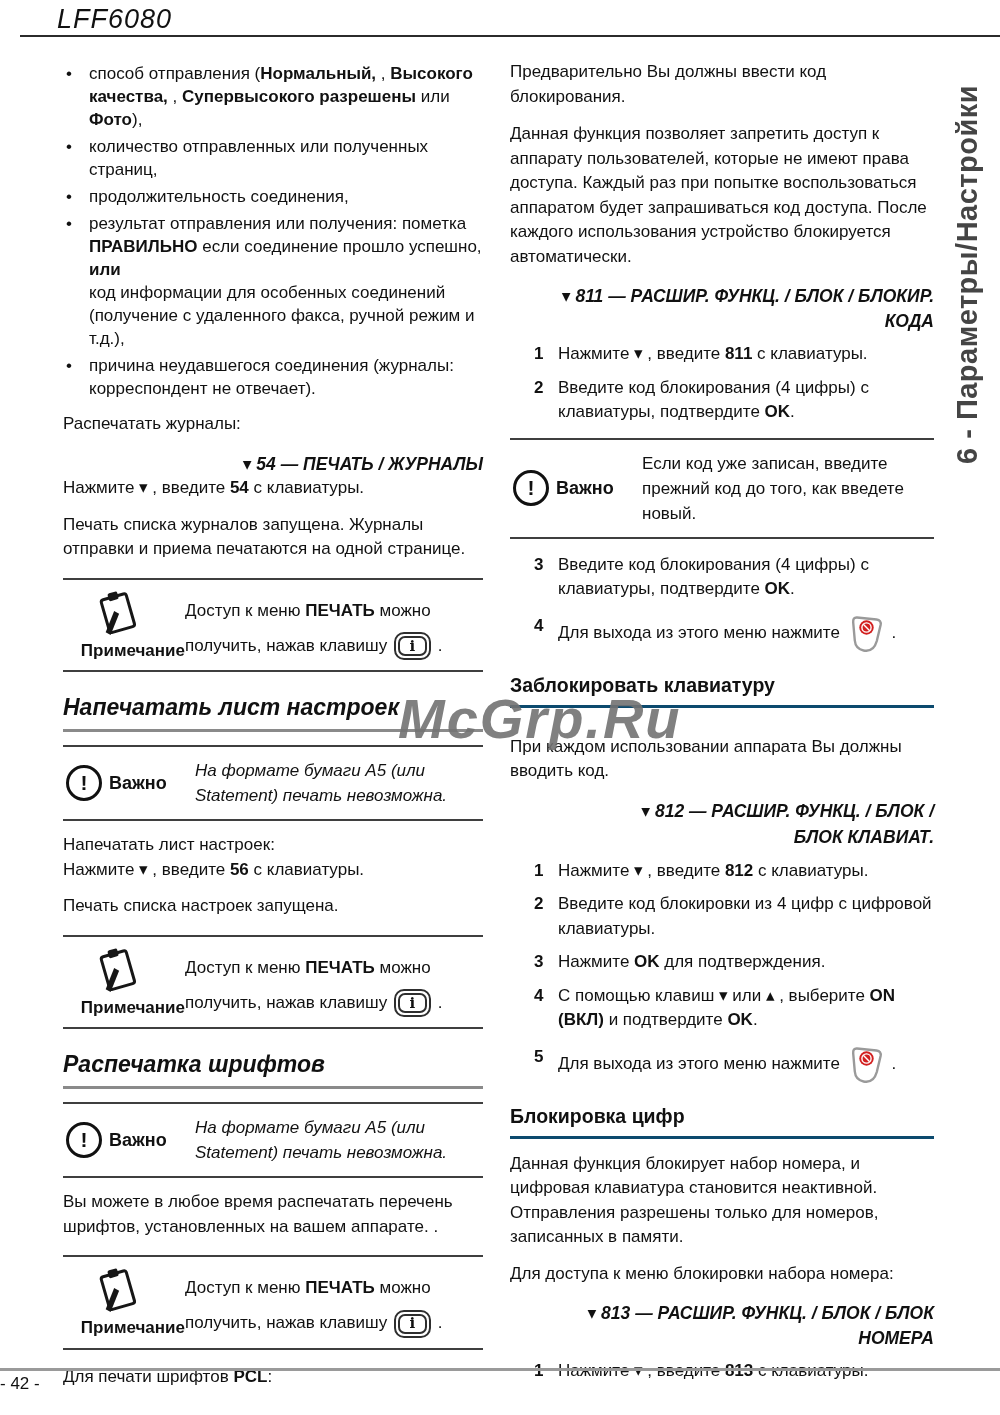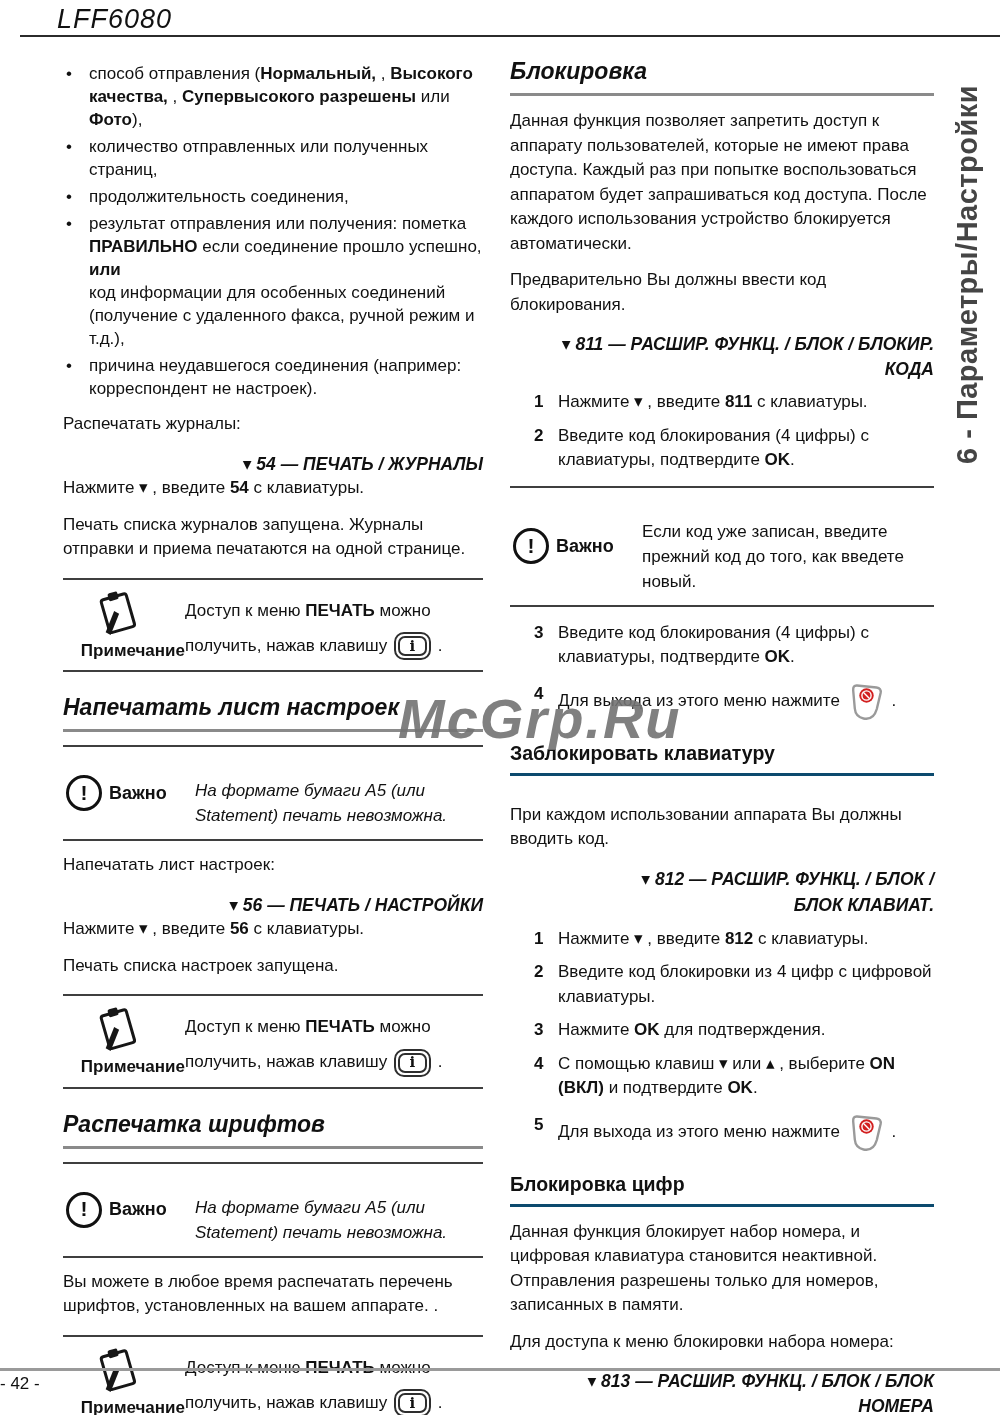--- a/index.html
+++ b/index.html
@@ -30,21 +30,21 @@
   .note-clipboard{display:block;margin-left:24px;}
   .note-label{font-weight:bold;font-size:17px;margin-top:0px;text-align:right;}
   .note-text{padding-top:4px;line-height:35px;}
 
   .imp{display:grid;grid-template-columns:132px 1fr;border-top:2px solid #3f3f3f;
        border-bottom:2px solid #3f3f3f;padding:11px 0;margin-top:13px;align-items:center;}
   .imp-badge{display:flex;align-items:center;gap:7px;padding-left:3px;}
   .warn-circle{width:30px;height:30px;border:3px solid #111;border-radius:50%;display:flex;
                align-items:center;justify-content:center;font-weight:800;font-size:21px;flex:none;}
   .imp-label{font-weight:bold;font-size:18px;}
-  .imp-text{font-style:italic;line-height:25px;margin-top:20px;}
+  .imp-text{font-style:italic;line-height:25px;}
 
   .h-italic{font-weight:bold;font-style:italic;font-size:23px;border-bottom:3px solid #8a8a8a;
             padding:0 0 8px;margin:22px 0 0;line-height:27px;}
   .h-sub{font-weight:bold;font-size:19.5px;border-bottom:3px solid #0c4a6e;
          padding-bottom:8px;margin:20px 0 0;line-height:23px;}
   .first-h{margin-top:10px;}
 
   .step{display:flex;margin-top:9px;padding-left:24px;}
   .step .num{width:24px;font-weight:bold;flex:none;}
   .step .txt{flex:1;}
@@ -74,21 +74,21 @@
   <div class="model">LFF6080</div>
   <div class="top-rule"></div>
 
   <div class="col col-left">
 
     <ul class="bullets">
       <li>способ отправления (<span class="b">Нормальный,</span> , <span class="b">Высокого качества,</span> , <span class="b">Супервысокого разрешены</span> или <span class="b">Фото</span>),</li>
       <li>количество отправленных или полученных страниц,</li>
       <li>продолжительность соединения,</li>
       <li>результат отправления или получения: пометка <span class="b">ПРАВИЛЬНО</span> если соединение прошло успешно, <span class="b">или</span><br>код информации для особенных соединений (получение с удаленного факса, ручной режим и т.д.),</li>
-      <li>причина неудавшегося соединения (например: корреспондент не настроек).</li>
+      <li>причина неудавшегося соединения (журналы: корреспондент не отвечает).</li>
     </ul>
 
     <p class="para">Распечатать журналы:</p>
 
     <div class="menuline">▾ 54 — ПЕЧАТЬ / ЖУРНАЛЫ</div>
     <p class="menu-press">Нажмите ▾ , введите <span class="b">54</span>  с клавиатуры.</p>
 
     <p class="para">Печать списка журналов запущена. Журналы отправки и приема печатаются на одной странице.</p>
 
     <div class="note">
@@ -112,21 +112,20 @@
     <div class="imp">
       <div class="imp-badge">
         <span class="warn-circle">!</span>
         <span class="imp-label">Важно</span>
       </div>
       <div class="imp-text">На формате бумаги A5 (или Statement) печать невозможна.</div>
     </div>
 
     <p class="para">Напечатать лист настроек:</p>
 
-    <div class="menuline">▾ 56 — ПЕЧАТЬ / НАСТРОЙКИ</div>
     <p>Нажмите ▾ , введите <span class="b">56</span> с клавиатуры.</p>
 
     <p class="para">Печать списка настроек запущена.</p>
 
     <div class="note">
       <div class="note-icon-wrap">
         <svg class="note-clipboard" width="52" height="50" viewBox="0 0 52 50">
           <g transform="rotate(-16 26 25)">
             <rect x="16" y="8" width="26" height="34" rx="2.5" fill="#fff" stroke="#161616" stroke-width="3"></rect>
             <rect x="24" y="3.5" width="10" height="8" rx="2" fill="#161616"></rect>
@@ -167,24 +166,23 @@
             <span class="ikey-in">i</span>
           </span> .</div>
     </div>
 
     <p class="para" style="margin-top:15px">Для печати шрифтов <span class="b">PCL</span>:</p>
 
   </div>
 
   <div class="col col-right">
 
-    <h2 class="h-italic first-h">Блокировка</h2>
-
+
+    <p class="para">Предварительно Вы должны ввести код блокирования.</p>
     <p class="para" style="margin-top:13px">Данная функция позволяет запретить доступ к аппарату пользователей, которые не имеют права доступа. Каждый раз при попытке воспользоваться аппаратом будет запрашиваться код доступа. После каждого использования устройство блокируется автоматически.</p>
-    <p class="para">Предварительно Вы должны ввести код блокирования.</p>
 
     <div class="menuline">▾ 811 — РАСШИР. ФУНКЦ. / БЛОК / БЛОКИР. КОДА</div>
 
     <div class="step">
       <span class="num">1</span>
       <span class="txt">Нажмите ▾ , введите <span class="b">811</span> с клавиатуры.</span>
     </div>
     <div class="step">
       <span class="num">2</span>
       <span class="txt">Введите код блокирования (4 цифры) с клавиатуры, подтвердите <span class="b">OK</span>.</span>

